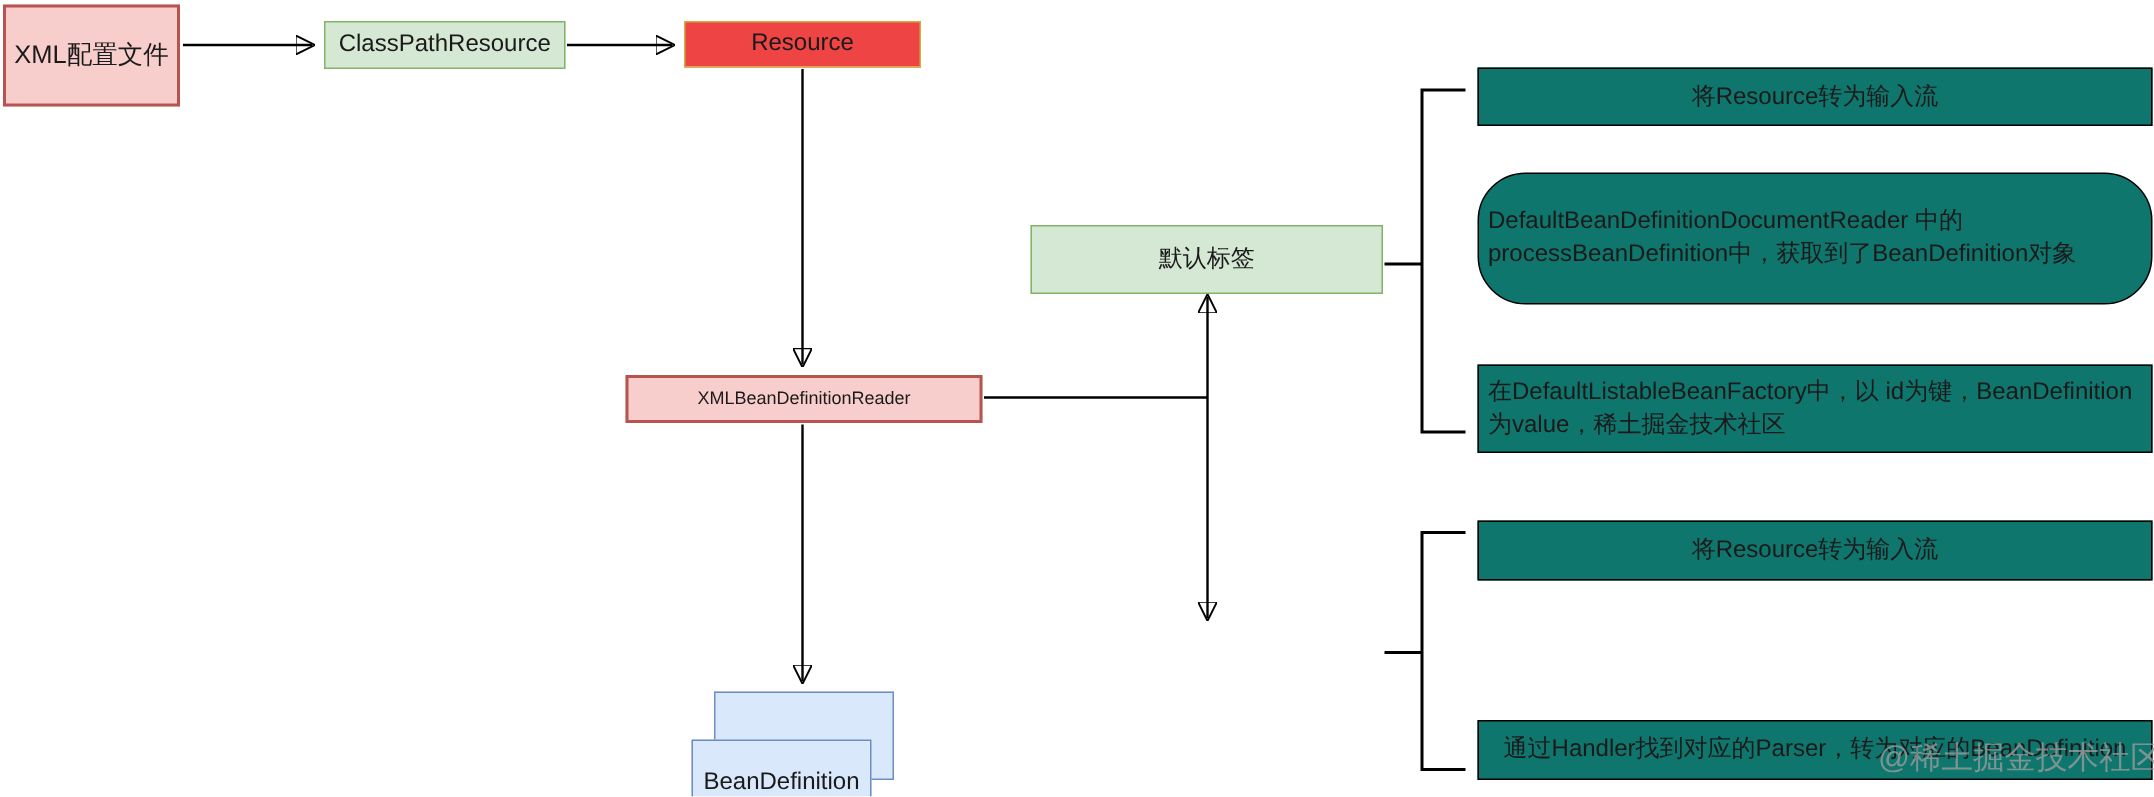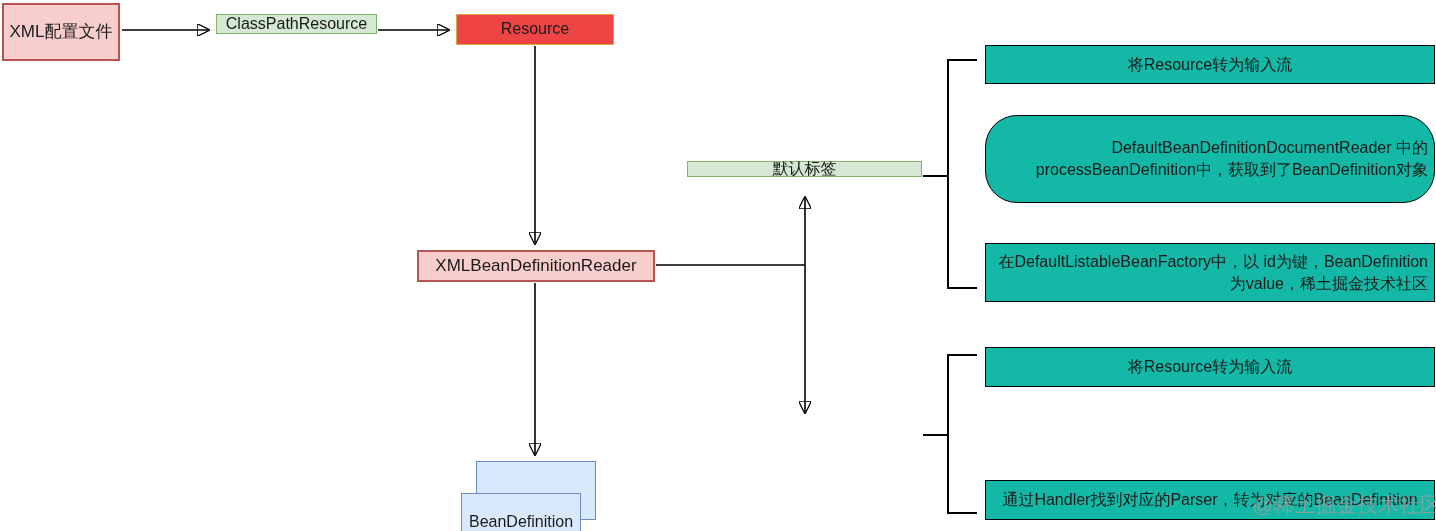--- a/index.html
+++ b/index.html
@@ -34,37 +34,37 @@
     color: #1a1a1a;
     line-height: 1.3;
   }
   .node-pink   { background: #f8cecc; border: 2px solid #b85450; }
   .node-green  { background: #d5e8d4; border: 1px solid #82b366; }
   .node-orange { background: #ef4444; border: 1.5px solid #d6a942; }
   .node-blue   { background: #dae8fc; border: 1px solid #6c8ebf; }
   .note {
     position: absolute;
     box-sizing: border-box;
-    background: #14b8a6;
+    background: #0f766e;
     border: 1px solid #000000;
     display: flex;
     align-items: center;
     justify-content: center;
-    text-align: right;
+    text-align: left;
     font-size: 16px;
     color: #1a1a1a;
     line-height: 1.35;
     padding: 2px 6px;
   }
   
-  .n-xml-config   { left: 2px;   top: 3px;   width: 118px; height: 58px; font-size: 17px; }
-  .n-classpath    { left: 216px; top: 14px;  width: 161px; height: 20px; }
+  .n-xml-config   { left: 2px;   top: 3px;   width: 118px; height: 68px; font-size: 17px; }
+  .n-classpath    { left: 216px; top: 14px;  width: 161px; height: 32px; }
   .n-resource     { left: 456px; top: 14px;  width: 158px; height: 31px; }
-  .n-reader       { left: 417px; top: 250px; width: 238px; height: 32px; font-size: 17px; }
-  .n-default-tag  { left: 687px; top: 161px; width: 235px; height: 16px; }
+  .n-reader       { left: 417px; top: 250px; width: 238px; height: 32px; font-size: 12px; }
+  .n-default-tag  { left: 687px; top: 150px; width: 235px; height: 46px; }
   .n-custom-tag   { left: 687px; top: 419px; width: 235px; height: 30px; }
   .n-beandef-back  { left: 476px; top: 461px; width: 120px; height: 59px; }
   .n-beandef-front { left: 461px; top: 473px; width: 120px; height: 58px; font-size: 16px; margin-top: 20px; }
   
   .note-d1 { left: 985px; top: 45px;  width: 450px; height: 39px; }
   .note-d2 { left: 985px; top: 115px; width: 450px; height: 88px; border-radius: 32px; }
   .note-d3 { left: 985px; top: 243px; width: 450px; height: 59px; }
   .note-c1 { left: 985px; top: 347px; width: 450px; height: 40px; }
   .note-c2 { left: 985px; top: 480px; width: 450px; height: 40px; }
   .watermark {

